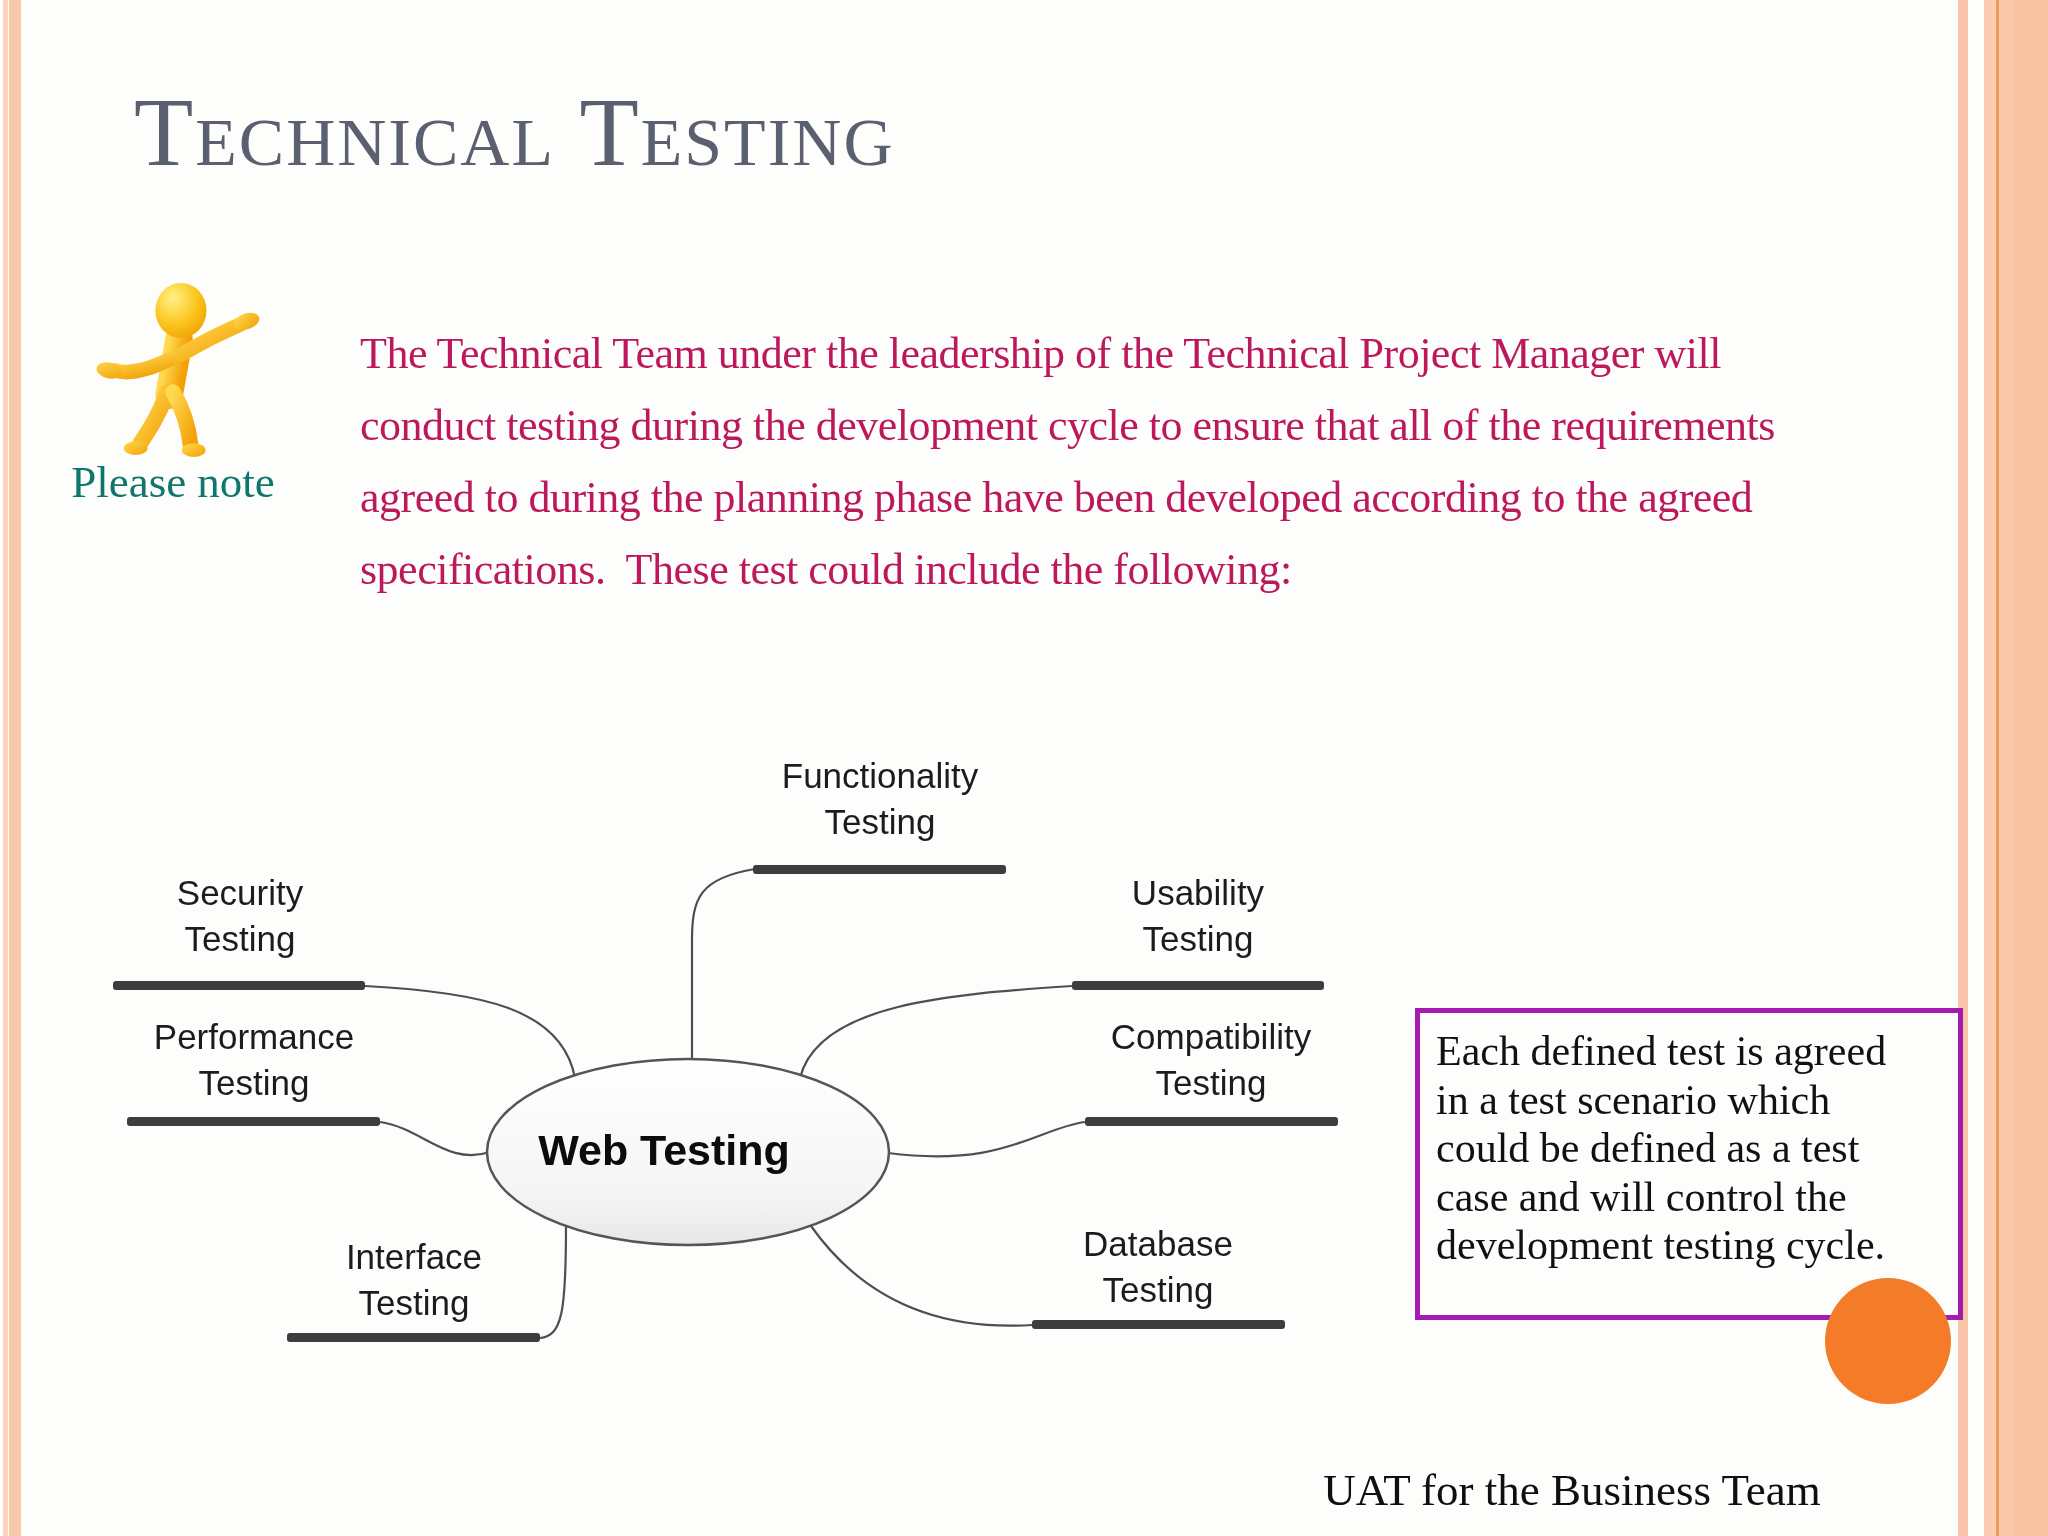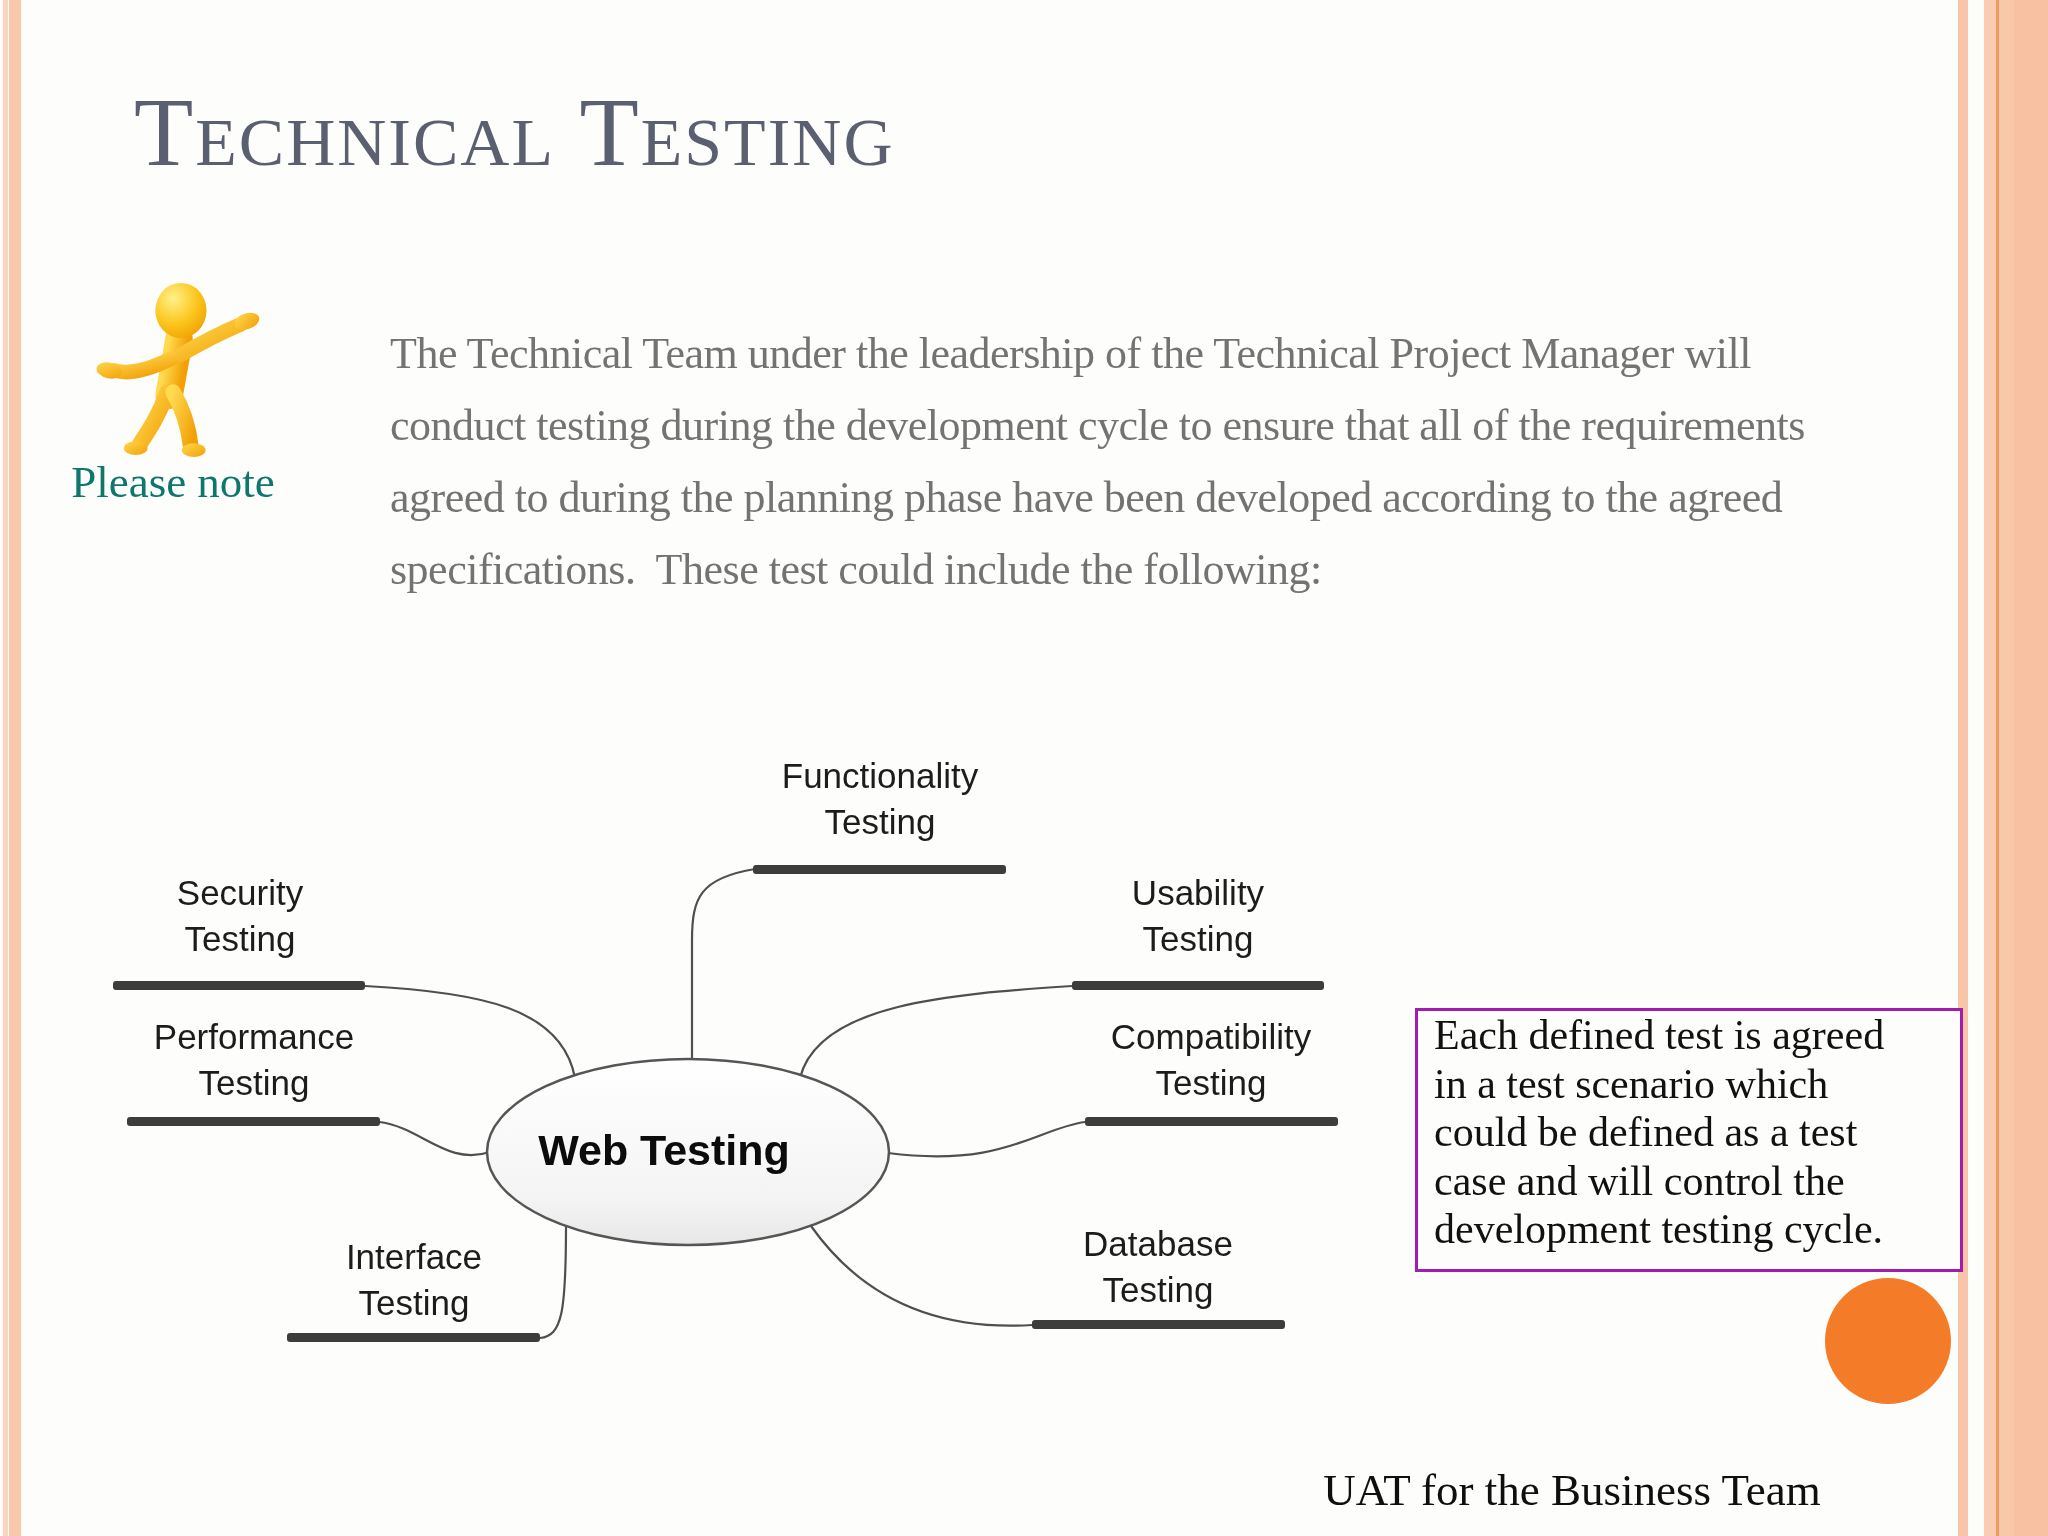--- a/index.html
+++ b/index.html
@@ -22,22 +22,22 @@
     font-variant:small-caps;color:#5b6070;letter-spacing:2px;white-space:nowrap;margin-left:12px;
   }
   
   .person{position:absolute;left:88px;top:280px;width:178px;height:182px;}
   .note-label{
     position:absolute;left:48px;top:456px;width:250px;text-align:center;
     font-size:45px;color:#0f766e;
   }
   
   .para{
-    position:absolute;left:390px;top:318px;width:1560px;
-    font-size:44px;color:#737373;letter-spacing:-0.5px;
+    position:absolute;left:360px;top:318px;width:1560px;
+    font-size:44px;color:#be185d;letter-spacing:-0.5px;
   }
   .para .pline{display:block;line-height:72px;white-space:pre;}
   
   .mindmap-svg{position:absolute;left:0;top:0;width:2048px;height:1536px;}
   .nodelabel{
     position:absolute;width:320px;text-align:center;
     font-family:"Liberation Sans",sans-serif;font-size:35px;line-height:46px;
     color:#1c1c1c;font-weight:500;
   }
   .nodelabel span{display:block;}
@@ -47,23 +47,23 @@
   .n-interface{left:254px;top:1234px;}
   .n-usability{left:1038px;top:870px;}
   .n-compatibility{left:1051px;top:1014px;}
   .n-database{left:998px;top:1221px;}
   .center-label{
     position:absolute;left:464px;top:1126px;width:400px;text-align:center;
     font-family:"Liberation Sans",sans-serif;font-size:43px;font-weight:700;color:#0c0c0c;
   }
   
   .callout{
-    position:absolute;left:1415px;top:1008px;width:548px;height:264px;
-    border:3px solid #a21caf;box-sizing:border-box;background:#fdfefb;
-    padding:0 6px 0 16px;
+    position:absolute;left:1415px;top:1008px;width:548px;height:312px;
+    border:5px solid #a21caf;box-sizing:border-box;background:#fdfefb;
+    padding:14px 6px 0 16px;
   }
   .callout .cline{display:block;font-size:42px;line-height:48.5px;color:#111;white-space:pre;}
   
   .orange-circle{
     position:absolute;left:1825px;top:1278px;width:126px;height:126px;
     border-radius:50%;background:#f47c28;
   }
   
   .footer{
     position:absolute;left:1312px;top:1464px;width:520px;text-align:center;

